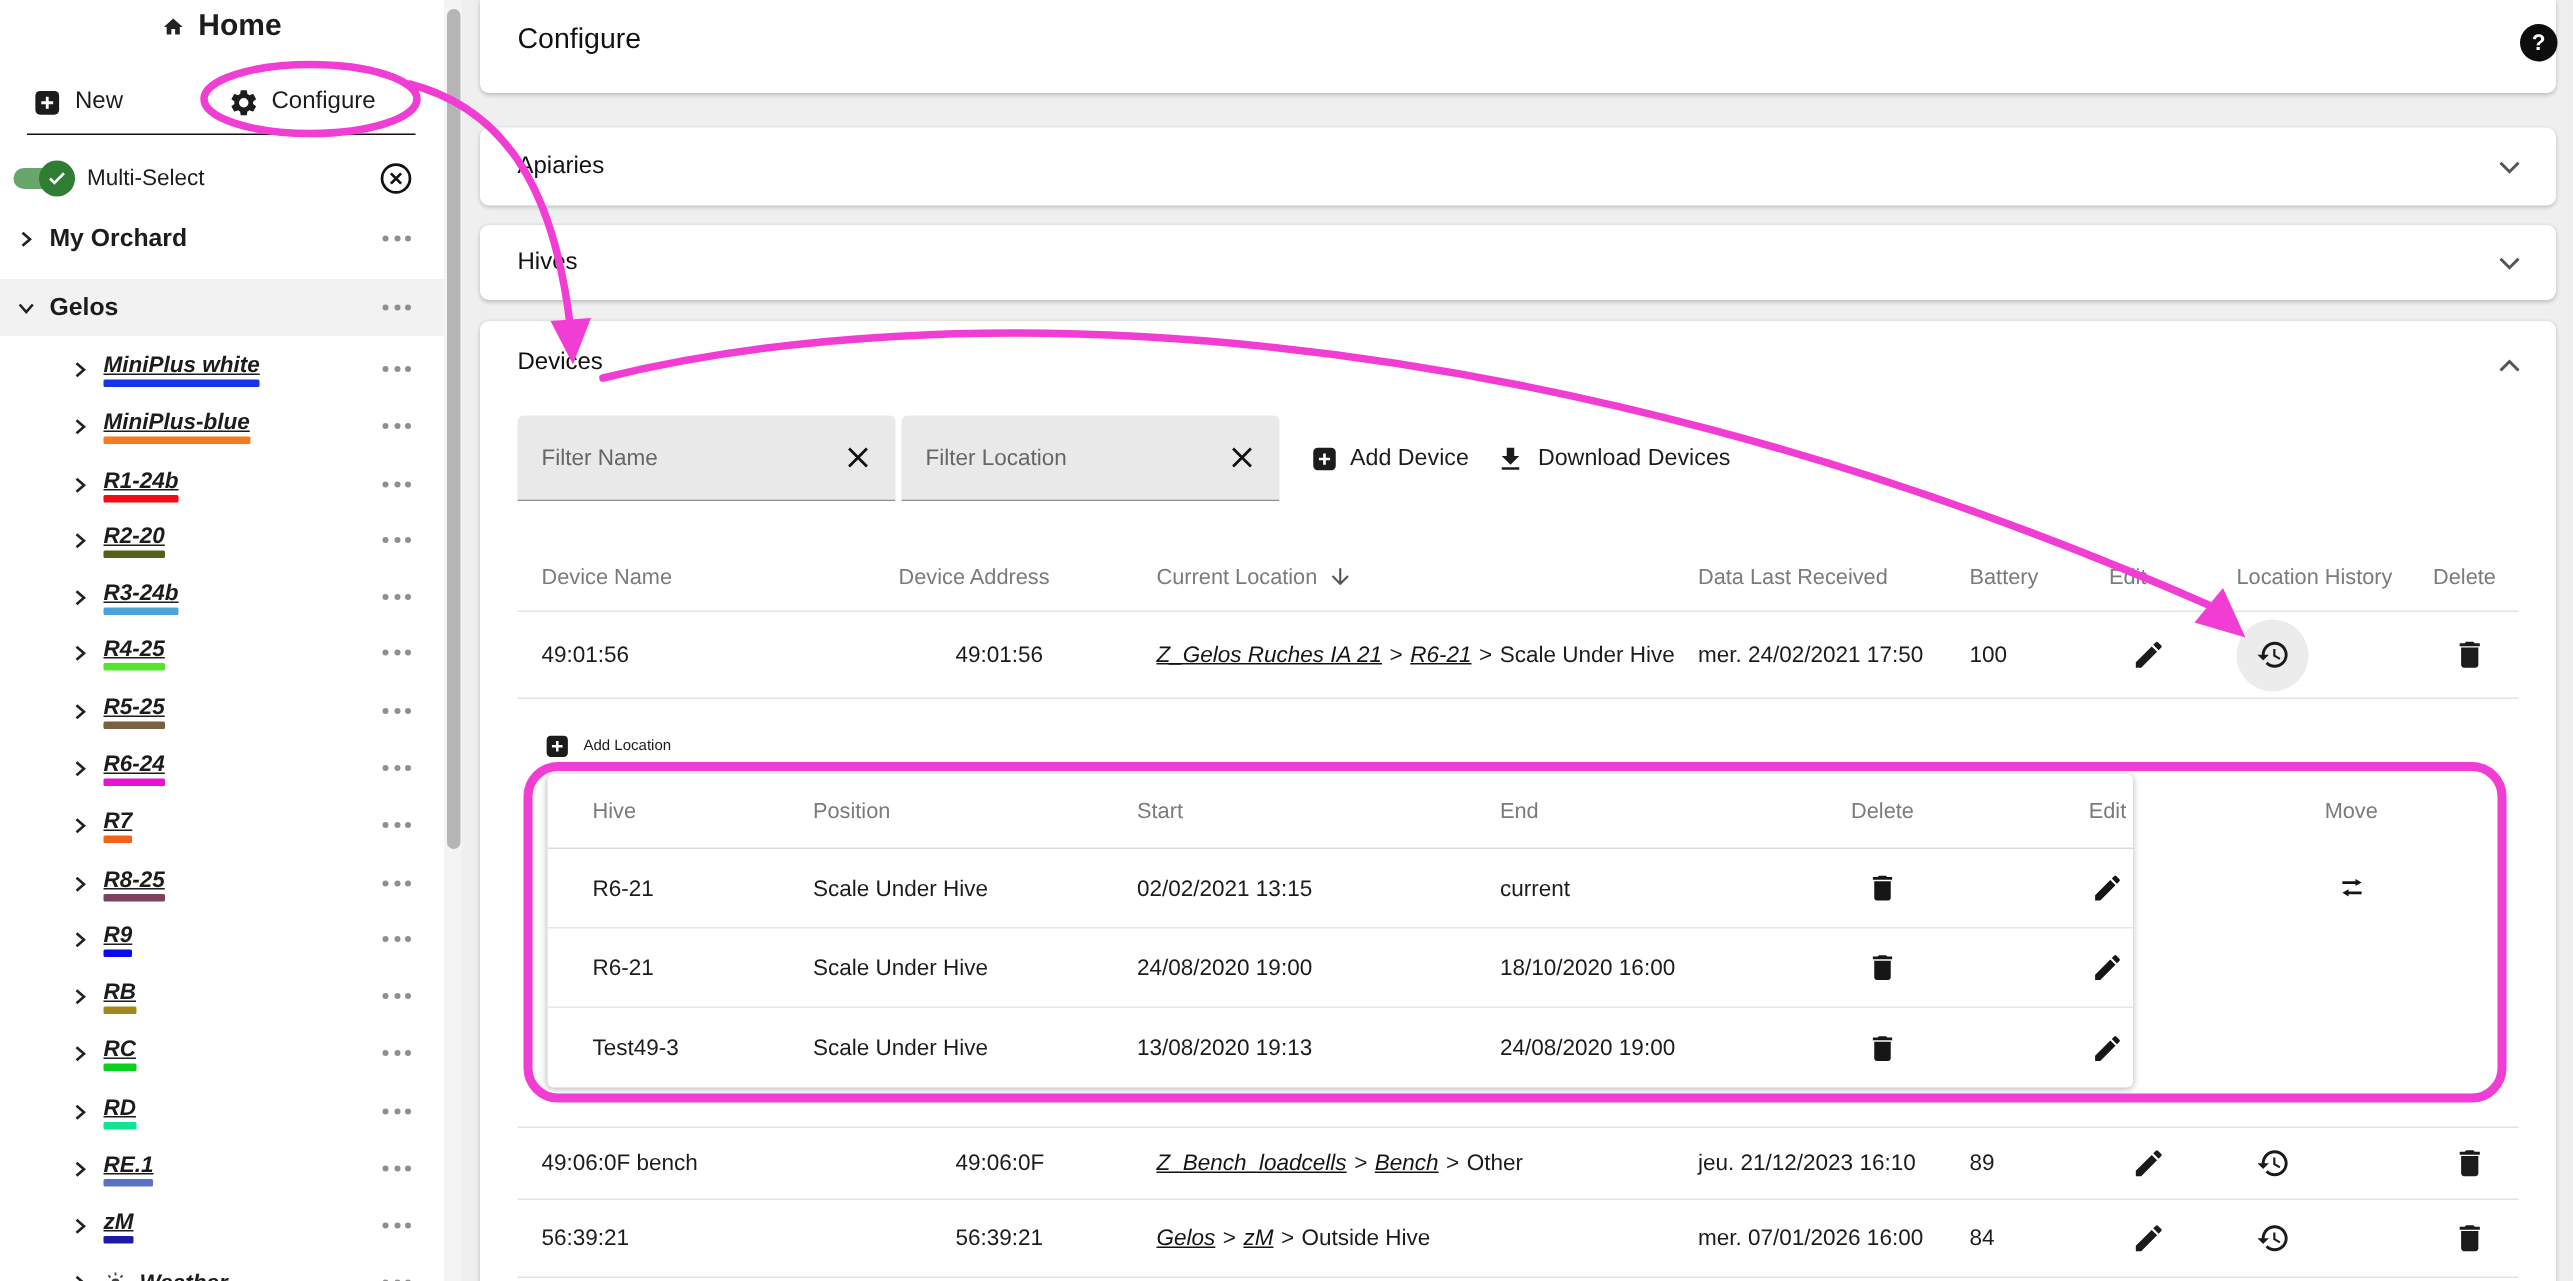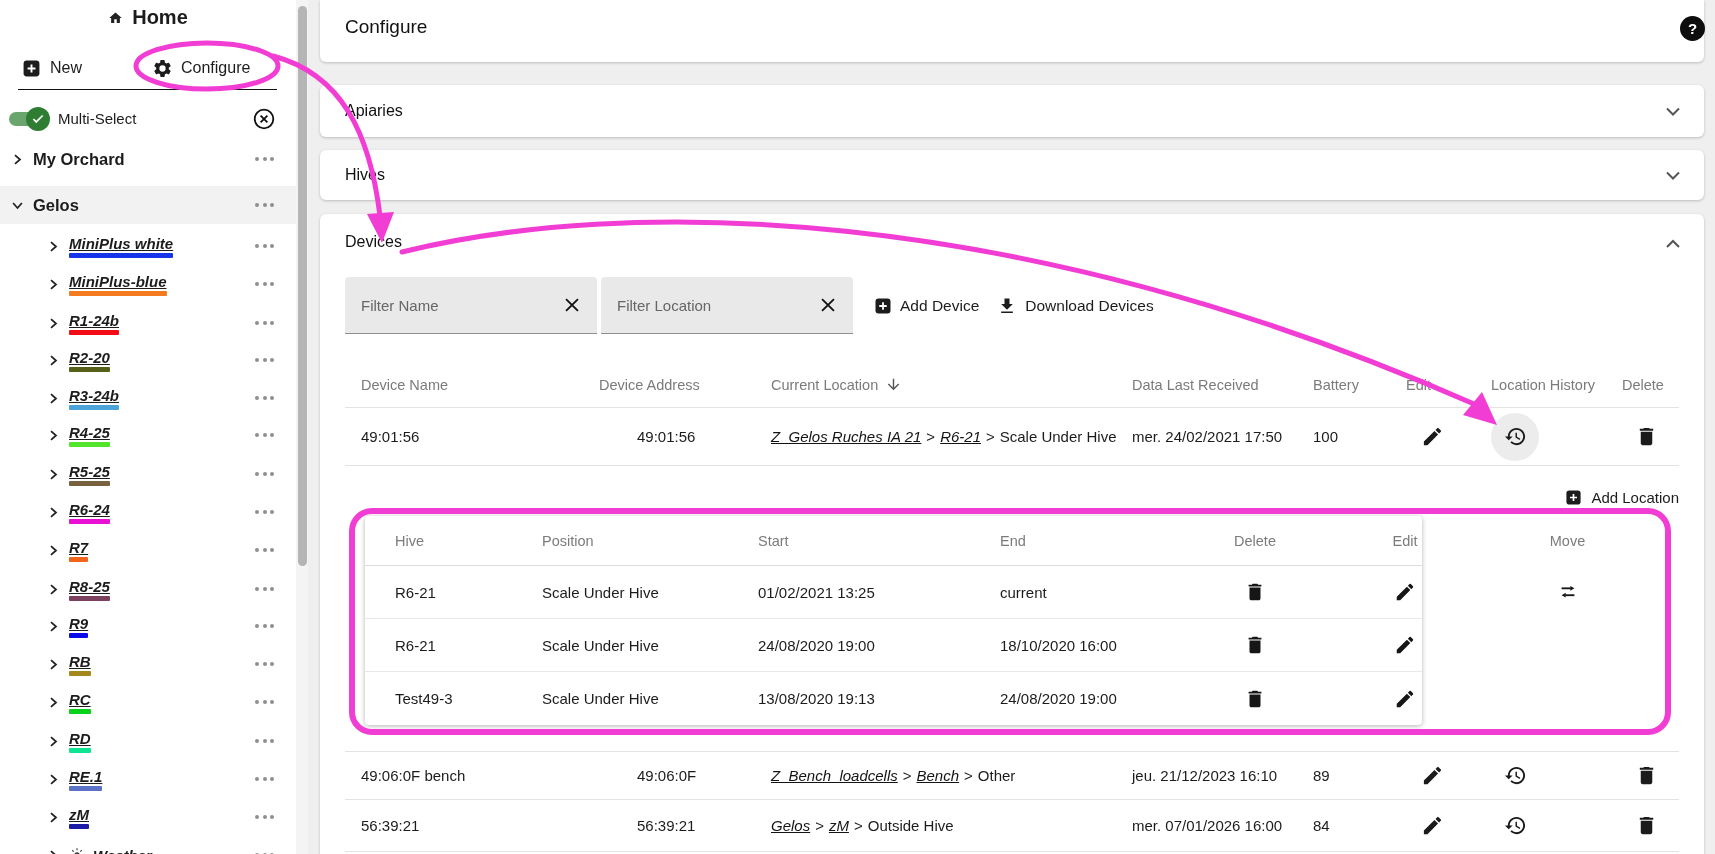--- a/index.html
+++ b/index.html
@@ -70,21 +70,21 @@
   .dev-row .c-name { padding-left:16px; }
   .dev-row .c-addr { padding-left:38px; }
   .bc a { color:#141414; text-decoration:underline; cursor:pointer;font-style:italic; }
   .bc .sep { margin:0 5px; }
   .icellbox { width:48px; height:44px; display:flex; align-items:center; justify-content:center; cursor:pointer; color:#1b1b1b; }
   .icellbox.circled { height:48px; border-radius:50%; background:#ececec; }
   .icellbox svg { width:23px; height:23px; }
   .c-edit { padding-left:2px; } .c-hist { padding-left:0; } .c-del { padding-left:0; }
 
   .panel { }
-  .add-loc { display:flex; align-items:center; gap:9px; font-size:15px; font-weight:500; margin-top:23px; margin-left:18px; cursor:pointer;justify-content:flex-end; }
+  .add-loc { display:flex; align-items:center; gap:9px; font-size:10px; font-weight:500; margin-top:23px; margin-left:18px; cursor:pointer; }
   .subcard { margin-top:10px; margin-left:20px; width:1057px; background:#fff; border-radius:4px;
              box-shadow:0 1px 5px rgba(0,0,0,.3); position:relative; }
   .sub-grid { display:grid; grid-template-columns:153px 240px 242px 180px 150px 150px 175px; align-items:center; }
   .sub-head { height:50px; color:#7b7b7b; font-size:14.5px; border-bottom:1px solid #dcdcdc; }
   .sub-row  { height:53px; font-size:15px; border-bottom:1px solid #e8e8e8; }
   .sub-row:last-child { border-bottom:none; }
   .s-hive { padding-left:30px; } .s-pos { padding-left:8px;margin-left:16px; }
   .s-c { display:flex; justify-content:center; }
   .s-c.hd { justify-content:center; }
   .sub-ic { width:40px; height:40px; display:flex; align-items:center; justify-content:center; cursor:pointer; color:#161616; }
@@ -587,21 +587,21 @@
           <div>Start</div>
           <div>End</div>
           <div class="s-c hd">Delete</div>
           <div class="s-c hd">Edit</div>
           <div class="s-c hd">Move</div>
         </div>
 
         <div class="sub-grid sub-row">
           <div class="s-hive">R6-21</div>
           <div class="s-pos">Scale Under Hive</div>
-          <div>01/02/2021 13:25</div>
+          <div>02/02/2021 13:15</div>
           <div>current</div>
           <div class="s-c">
               <span class="sub-ic">
                 <svg>
                   <use href="#i-trash"></use>
                 </svg>
               </span>
             </div>
           <div class="s-c">
               <span class="sub-ic">

